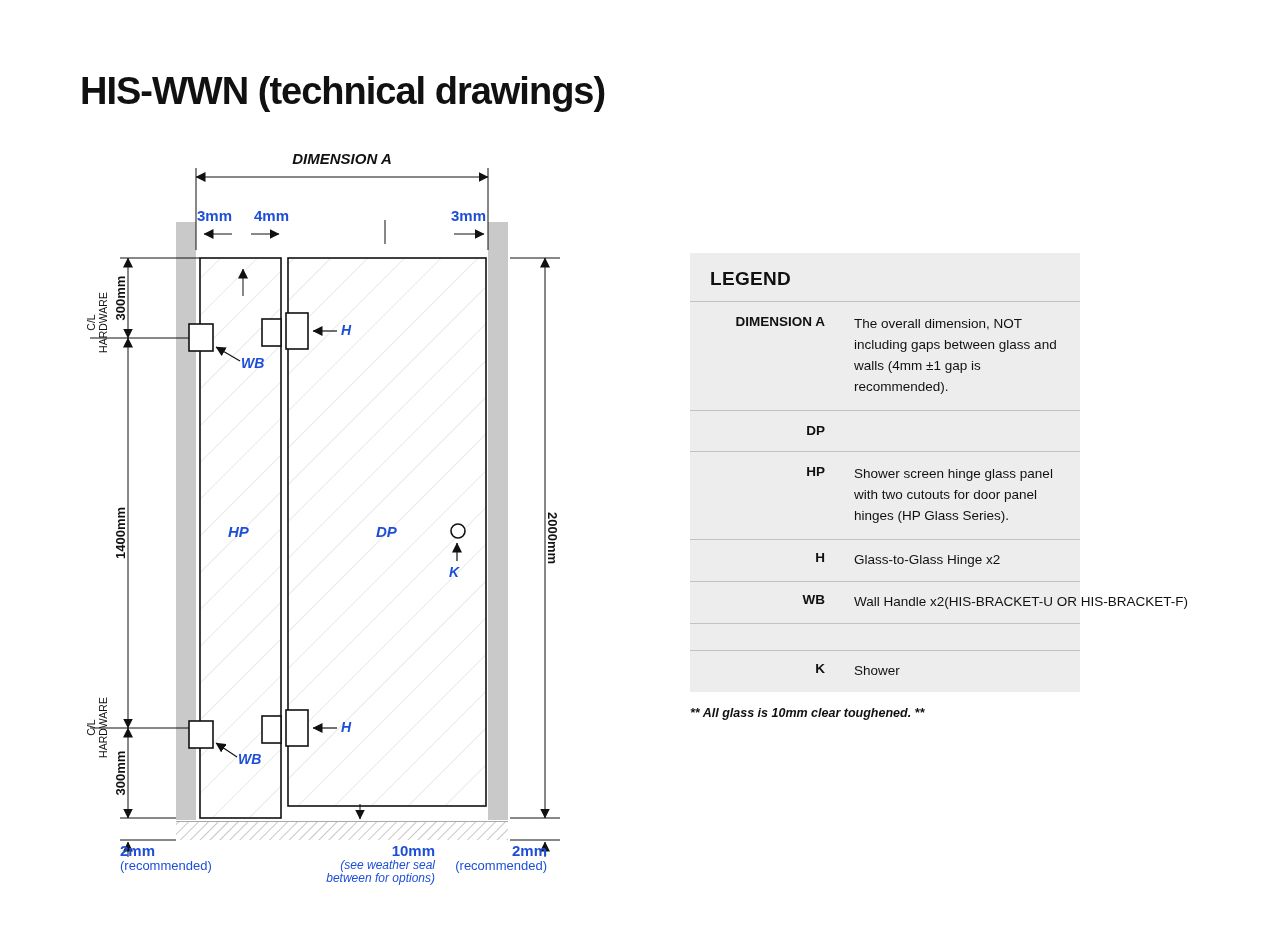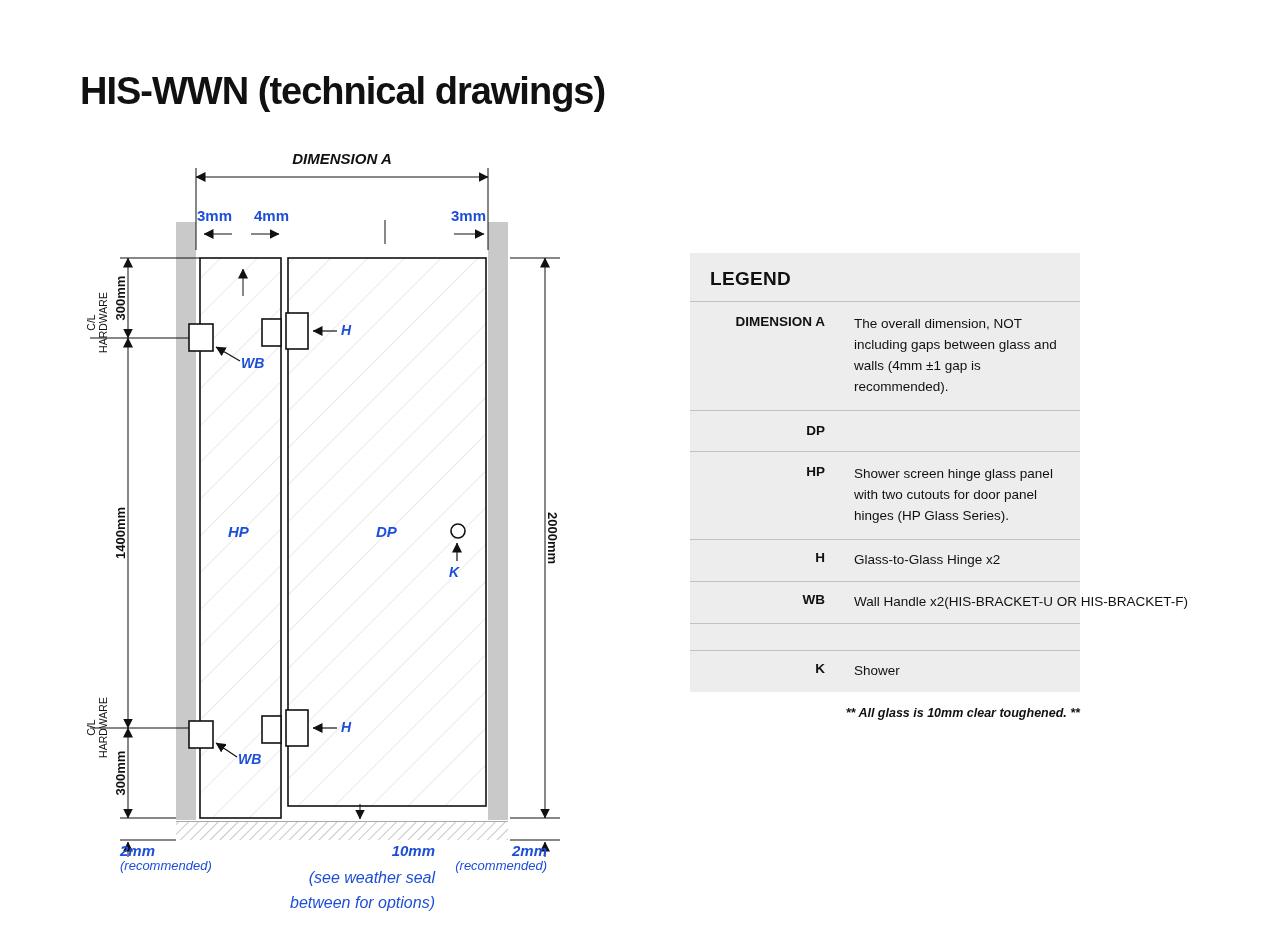--- a/index.html
+++ b/index.html
@@ -11,35 +11,35 @@
   .dimA{left:196px;top:150px;width:292px;text-align:center;font-style:italic;font-size:15px;font-weight:600;white-space:nowrap;position:absolute;}
   .b15{font-weight:bold;font-size:15px;}
   .vlabel{position:absolute;text-align:center;font-weight:bold;font-size:13px;line-height:16px;height:16px;}
   .ccw{transform:rotate(-90deg);}
   .cw{transform:rotate(90deg);}
   .cl{font-size:10.5px;line-height:11.5px;font-weight:normal;height:23px;}
   .cl span{display:block;}
   .panel-label{font-style:italic;font-weight:bold;font-size:15px;}
   .hw-label{font-style:italic;font-weight:bold;font-size:14px;}
   .note{font-size:13px;line-height:13px;}
-  .noteI{font-size:16px;font-style:italic;line-height:13px;margin-top:12px;}
+  .noteI{font-size:12px;font-style:italic;line-height:13px;}
   .center{text-align:right;}
   .rightA{text-align:right;}
-  .stack div{white-space:nowrap;font-style:italic;}
+  .stack div{white-space:nowrap;}
   
   .legendwrap{position:absolute;left:690px;top:253px;width:390px;}
   .legend{background:#ededed;}
   .legend-heading{font-size:19px;font-weight:bold;padding:15px 0 11px 20px;letter-spacing:.3px;}
   .lrow{display:flex;border-top:1px solid #c2c2c2;padding:11px 0 13px 0;}
   .lrow .term{width:135px;text-align:right;font-weight:bold;font-size:13.5px;padding-top:1px;flex:none;}
   .lrow .desc{margin-left:29px;width:205px;font-size:13.5px;line-height:21px;}
   .lrow.single{padding:9px 0 11px 0;}
   .lrow.nowrapdesc .desc{white-space:nowrap;width:auto;overflow:visible;}
   .lrow.empty{height:26px;padding:0;}
-  .footnote{margin-top:14px;text-align:right;font-size:12.5px;font-style:italic;font-weight:bold;}
+  .footnote{margin-top:14px;text-align:left;font-size:12.5px;font-style:italic;font-weight:bold;}
 </style>
 </head>
 <body>
 
 <div class="page">
 
   <div class="title">HIS-WWN (technical drawings)</div>
 
   <svg class="draw" width="660" height="944" viewBox="0 0 660 944">
     <defs>

